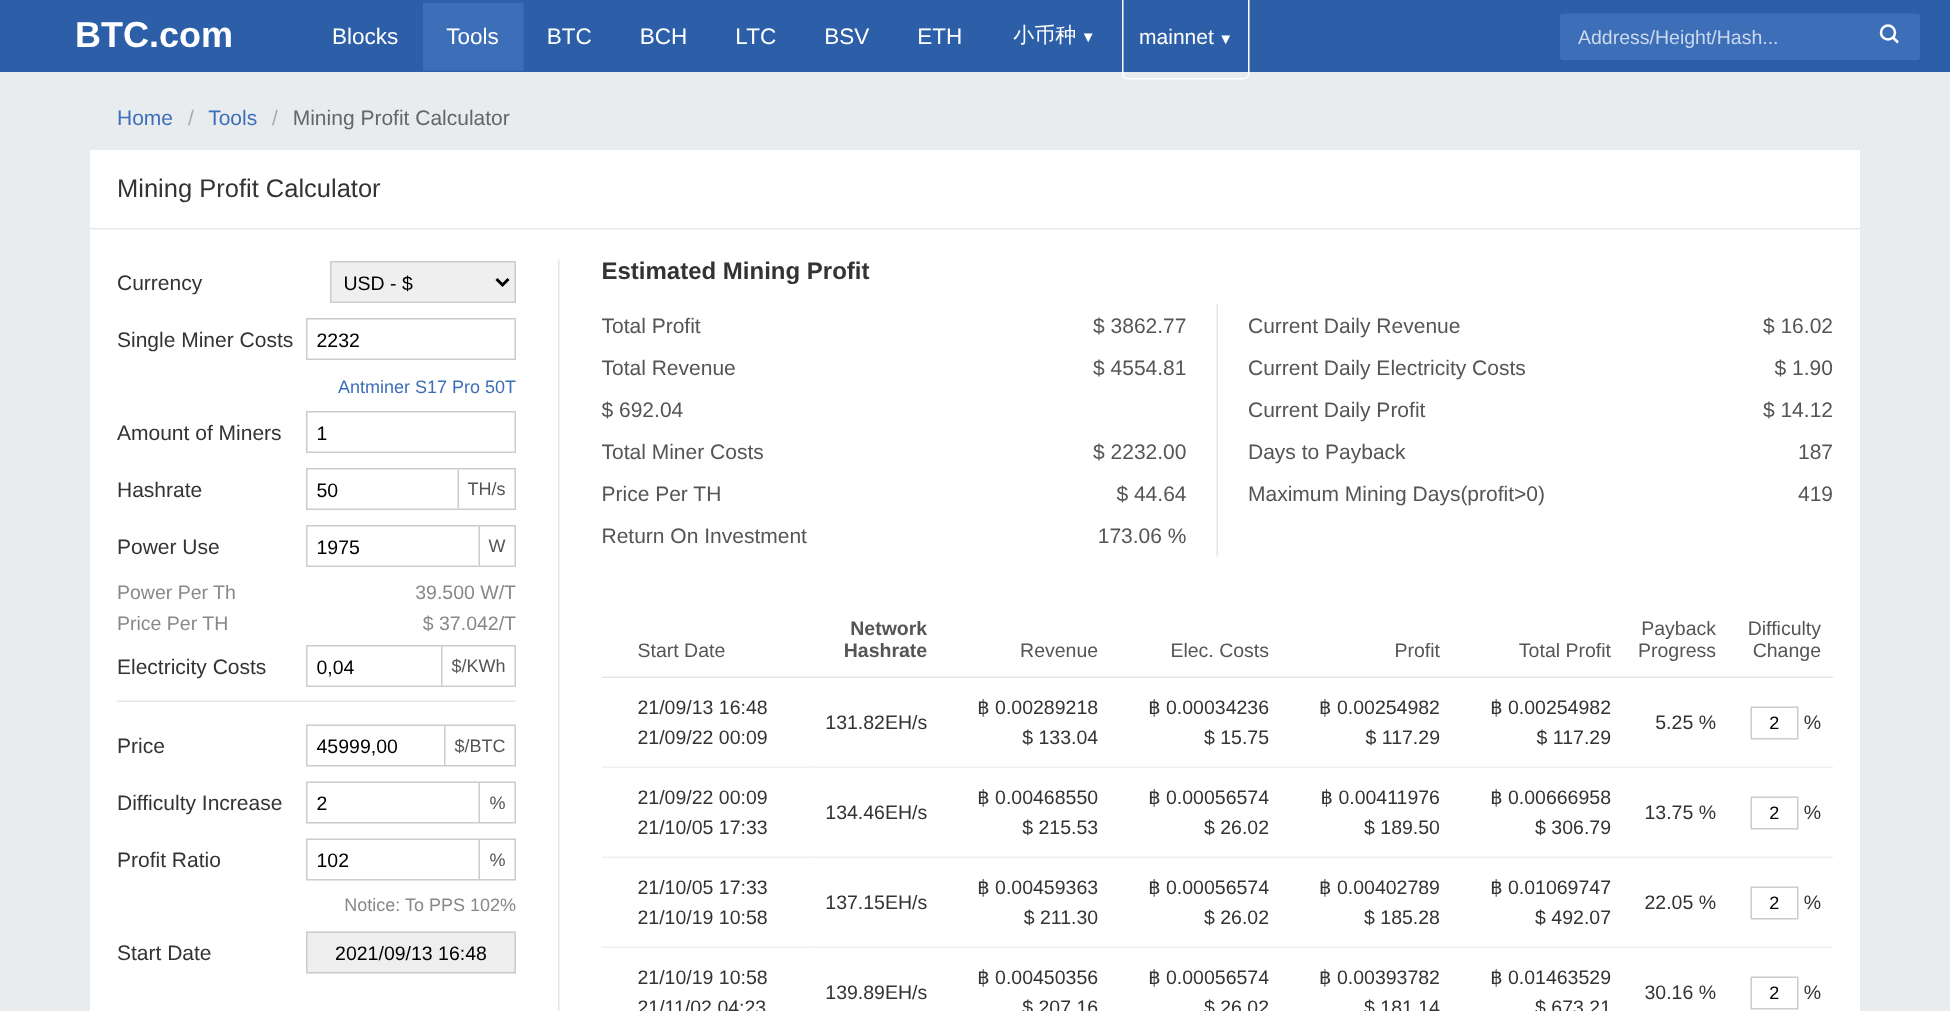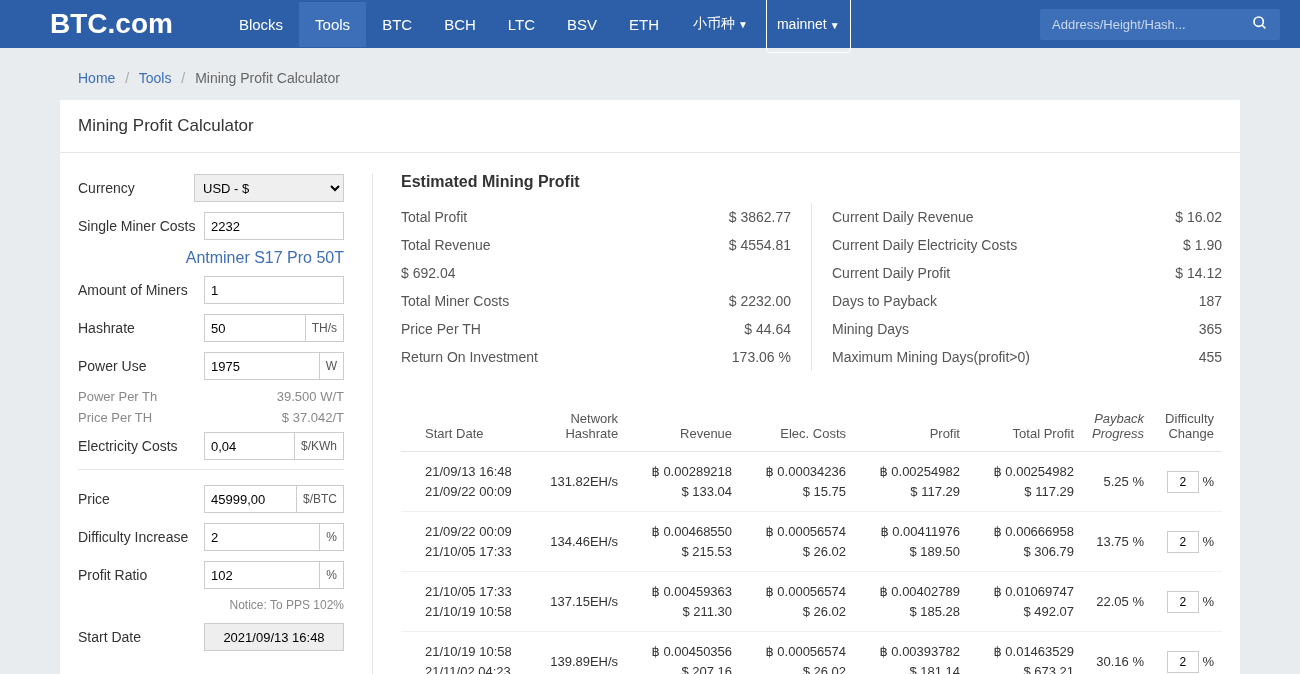--- a/index.html
+++ b/index.html
@@ -1,18 +1,18 @@
 <!DOCTYPE html>
 <html><head>
 <meta charset="utf-8">
 <style>
 * { box-sizing: border-box; margin: 0; padding: 0; }
 body { font-family: -apple-system, BlinkMacSystemFont, "Segoe UI", Helvetica, Arial, sans-serif; font-size: 14px; color: #333; background: #e9ecef; }
 .navbar { background: #2d5fa8; height: 48px; display: flex; align-items: center; padding: 0 20px 0 50px; }
-.logo { color: #fff; font-size: 28px; font-weight: bold; margin-right: 50px; }
+.logo { color: #fff; font-size: 24px; font-weight: bold; margin-right: 50px; }
 .nav-items { display: flex; align-items: center; }
 .nav-item { color: #fff; padding: 14px 16px; font-size: 15px; cursor: pointer; }
 .nav-item.active { background: #3d6fb8; }
 .nav-small { color: #fff; padding: 0 18px; font-size: 14px; cursor: pointer; }
 .net-select { border: 1px solid #fff; color: #fff; padding: 20px 10px; border-radius: 4px; cursor: pointer; font-size: 14px; }
 .spacer { flex: 1; }
 .search-box { background: #3d6fb8; display: flex; align-items: center; padding: 6px 12px; border-radius: 2px; width: 240px; }
 .search-input { background: transparent; border: none; color: #fff; outline: none; flex: 1; font-size: 13px; }
 .search-input::placeholder { color: #cbd8ee; }
 .search-icon { color: #fff; cursor: pointer; }
@@ -22,21 +22,21 @@
 .breadcrumb .sep { color: #aaa; margin: 0 6px; }
 .page-title-bar { background: #fff; padding: 16px 18px; font-size: 17px; color: #333; border-bottom: 1px solid #e5e5e5;}
 .main { background: #fff; display: flex; padding: 20px 18px 0; }
 .sidebar { width: 295px; padding-right: 28px; border-right: 1px solid #e5e5e5; }
 .form-row { display: flex; align-items: center; margin-bottom: 8px; min-height: 30px; }
 .form-label { flex: 1; font-size: 14px; color: #333; }
 .form-control { width: 140px; height: 28px; border: 1px solid #ccc; padding: 0 6px; font-size: 13px; display: flex; align-items: center; }
 .form-control input { border: none; outline: none; width: 100%; font-size: 13px; }
 .form-control .unit { border-left: 1px solid #ccc; padding: 0 6px; color: #555; font-size: 12px; height: 100%; display: flex; align-items: center; margin-right: -6px; }
 .form-control.readonly { background: #eee; }
-select.form-select { width: 150px; height: 28px; border: 1px solid #ccc; font-size: 13px; padding: 0 4px; }
+select.form-select { width: 124px; height: 28px; border: 1px solid #ccc; font-size: 13px; padding: 0 4px; }
 .sidebar-hint-row { display: flex; font-size: 13px; color: #888; margin-bottom: 6px; }
 .sidebar-hint-row .l { flex:1; } .sidebar-hint-row .r { }
 .sidebar hr { border:none; border-top:1px solid #e5e5e5; margin: 8px 0 14px; }
 .content { flex: 1; padding-left: 28px; }
 .section-title { font-size: 16px; font-weight: 600; margin-bottom: 12px; }
 .stats { display: flex; }
 .stats-col { flex: 1; }
 .stats-col.first { border-right: 1px solid #e5e5e5; padding-right: 20px; }
 .stats-col.second { padding-left: 20px; }
 .stat-row { display: flex; padding: 6px 0; font-size: 14px; color: #555; }
@@ -94,21 +94,21 @@
       <div class="form-row">
         <div class="form-label">Currency</div>
         <select class="form-select"><option>USD - $</option></select>
       </div>
       <div class="form-row">
         <div class="form-label">Single Miner Costs</div>
         <div class="form-control">
             <input value="2232" style="">
           </div>
       </div>
-      <div style="text-align:right;margin-bottom:8px;"><a href="#" style="color:#3d6fb8;font-size:16px;text-decoration:none;">Antminer S17 Pro 50T</a></div>
+      <div style="text-align:right;margin-bottom:8px;"><a href="#" style="color:#3d6fb8;font-size:12px;text-decoration:none;">Antminer S17 Pro 50T</a></div>
       <div class="form-row">
         <div class="form-label">Amount of Miners</div>
         <div class="form-control">
             <input value="1" style="">
           </div>
       </div>
       <div class="form-row">
         <div class="form-label">Hashrate</div>
         <div class="form-control">
             <input value="50" style="">
@@ -208,40 +208,36 @@
             </div>
           <div class="stat-row">
               <span class="sl">Current Daily Profit</span>
               <span class="sv">$ 14.12</span>
             </div>
           <div class="stat-row">
               <span class="sl">Days to Payback</span>
               <span class="sv">187</span>
             </div>
           <div class="stat-row">
-              <span class="sl">Mining Days</span>
-              <span class="sv">365</span>
-            </div>
-          <div class="stat-row">
               <span class="sl">Maximum Mining Days(profit&gt;0)</span>
-              <span class="sv">455</span>
+              <span class="sv">419</span>
             </div>
         </div>
       </div>
 
       <table class="results">
         <thead>
           <tr>
             <th class="left">Start Date</th>
-            <th style="width:85px;">Network Hashrate</th>
+            <th style="width:85px;font-weight:bold;">Network Hashrate</th>
             <th>Revenue</th>
             <th>Elec. Costs</th>
             <th>Profit</th>
             <th>Total Profit</th>
-            <th style="width:70px;font-style:italic;">Payback Progress</th>
+            <th style="width:70px;">Payback Progress</th>
             <th style="width:70px;">Difficulty Change</th>
           </tr>
         </thead>
         <tbody id="tbody">
             <tr>
     <td class="left dual-line">21/09/13 16:48<br>21/09/22 00:09</td>
     <td>131.82EH/s</td>
     <td class="dual-line">฿ 0.00289218<br>$ 133.04</td>
     <td class="dual-line">฿ 0.00034236<br>$ 15.75</td>
     <td class="dual-line">฿ 0.00254982<br>$ 117.29</td>

